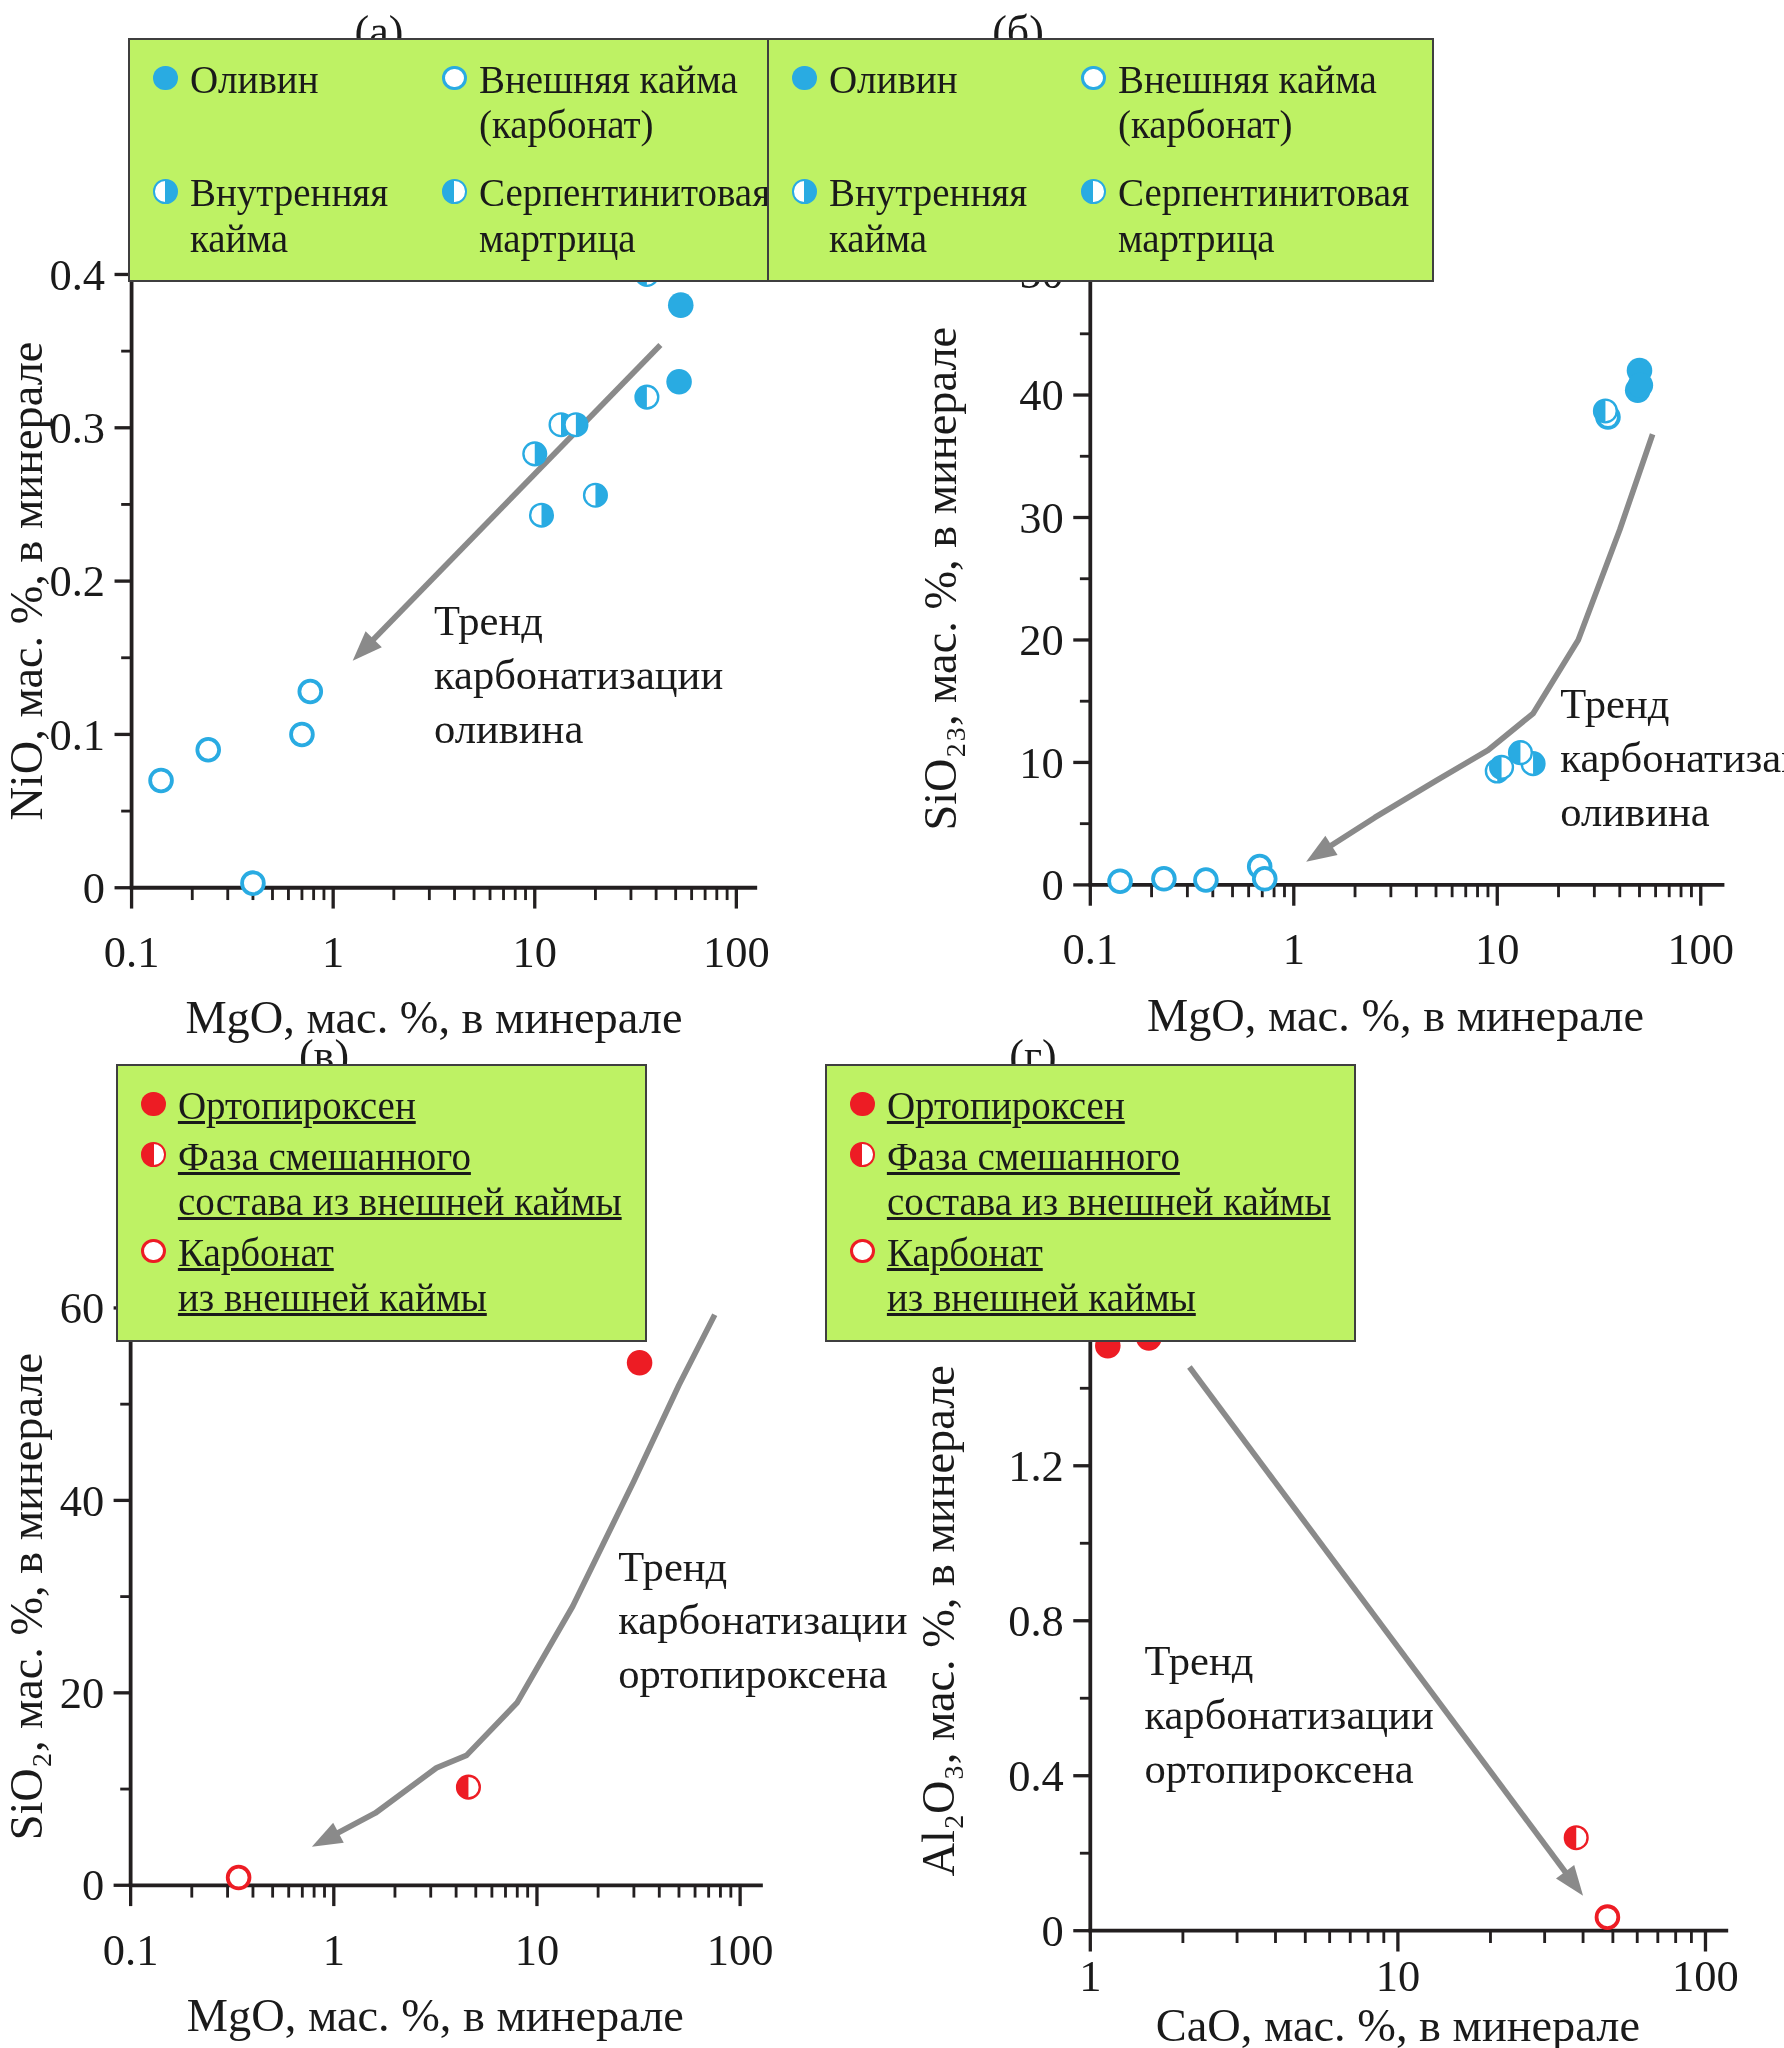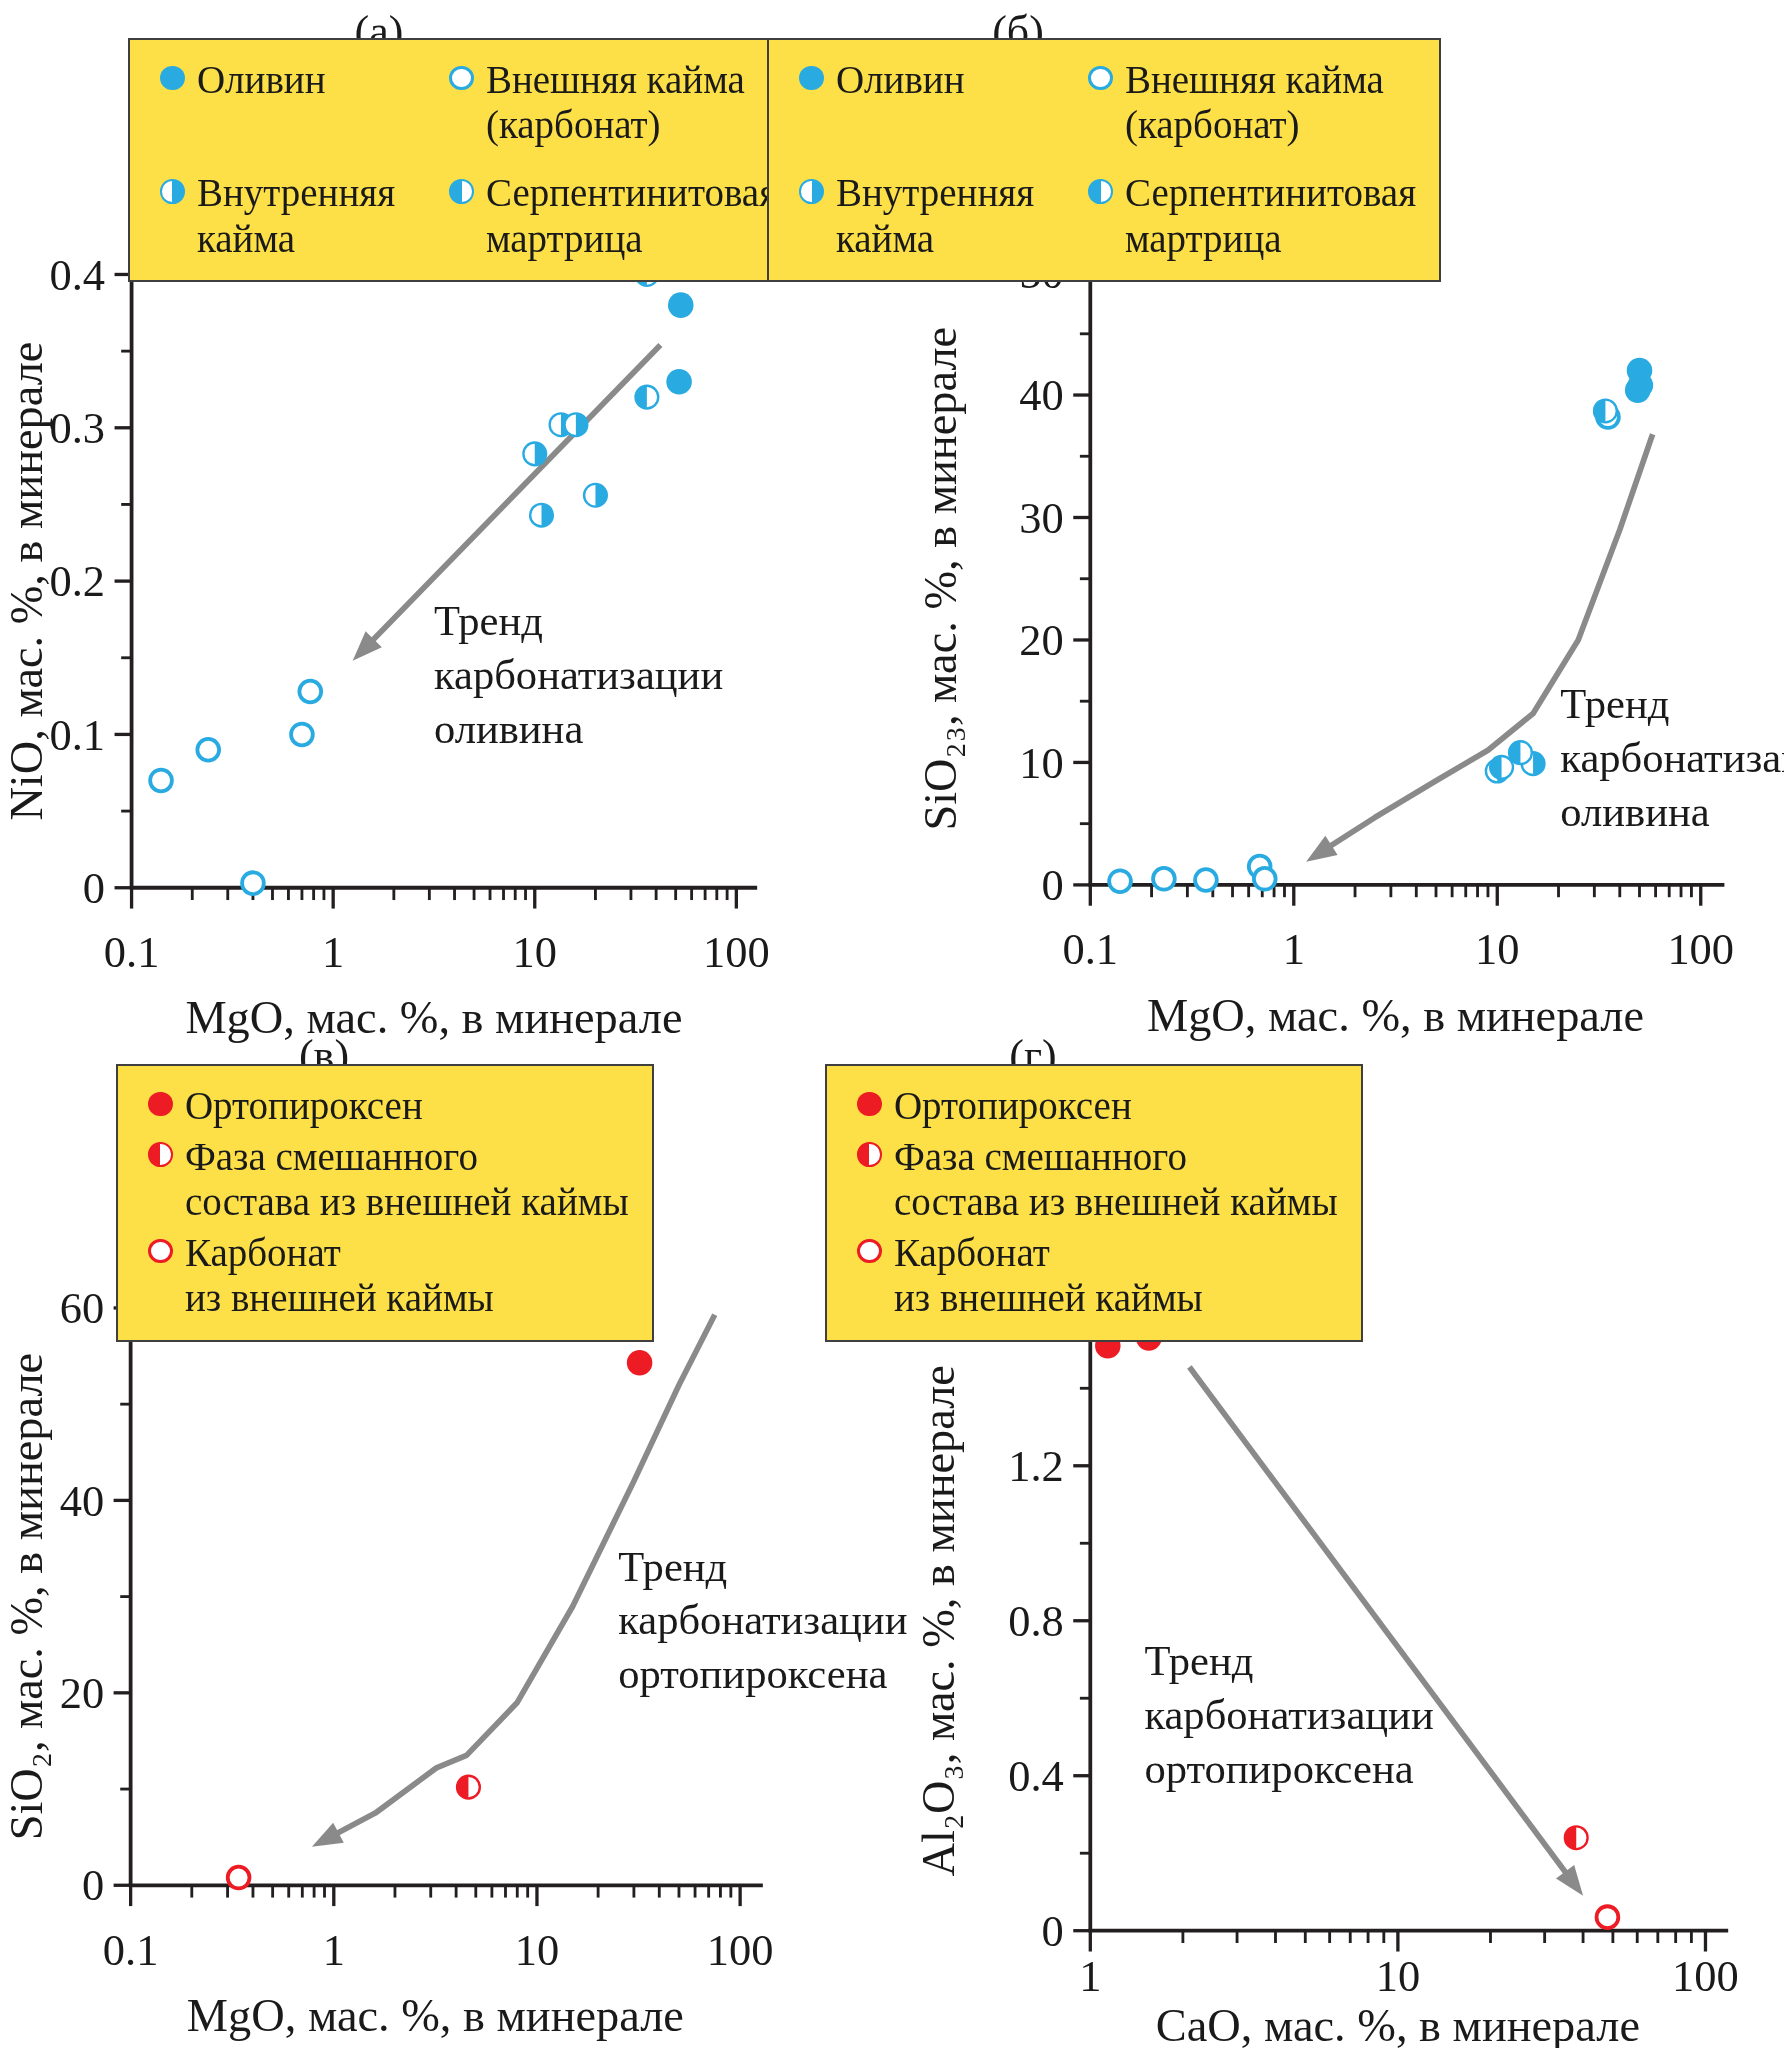--- a/index.html
+++ b/index.html
@@ -1,23 +1,23 @@
 <!DOCTYPE html>
 <html style="font-size:15px"><head>
 <meta charset="utf-8">
 <style>
   html,body{margin:0;padding:0;background:#ffffff;}
   .page{position:relative;width:1785px;height:2049px;background:#fff;overflow:hidden;
         font-family:"Liberation Serif","DejaVu Serif",serif;color:#1a1a1a;}
   .caption{position:absolute;font-size:44px;text-align:center;}
-  .legend{position:absolute;background:#fde047;border:2.8px solid #3f3f3f;
-          padding:17px 23px 19px 30px;display:grid;column-gap:32px;row-gap:23px;
+  .legend{position:absolute;background:#bef264;border:2.8px solid #3f3f3f;
+          padding:17px 23px 19px 23px;display:grid;column-gap:32px;row-gap:23px;
           font-size:39px;line-height:1.16;}
   .legend.cols2{grid-template-columns:257px auto;}
-  .legend.cols1{grid-template-columns:auto;row-gap:5.7px;}
+  .legend.cols1{grid-template-columns:auto;row-gap:5.7px;text-decoration:underline;}
   .legend-item{display:flex;align-items:flex-start;gap:12.3px;}
   .lg-marker{width:24.6px;height:24.6px;border-radius:50%;flex:none;margin-top:8.5px;box-sizing:border-box;}
   svg text{font-family:"Liberation Serif","DejaVu Serif",serif;fill:#1a1a1a;}
 </style>
 </head>
 <body>
 
 <div class="page">
 
   <div class="caption" style="left:128px;top:5.7px;width:502px;">(а)</div>

